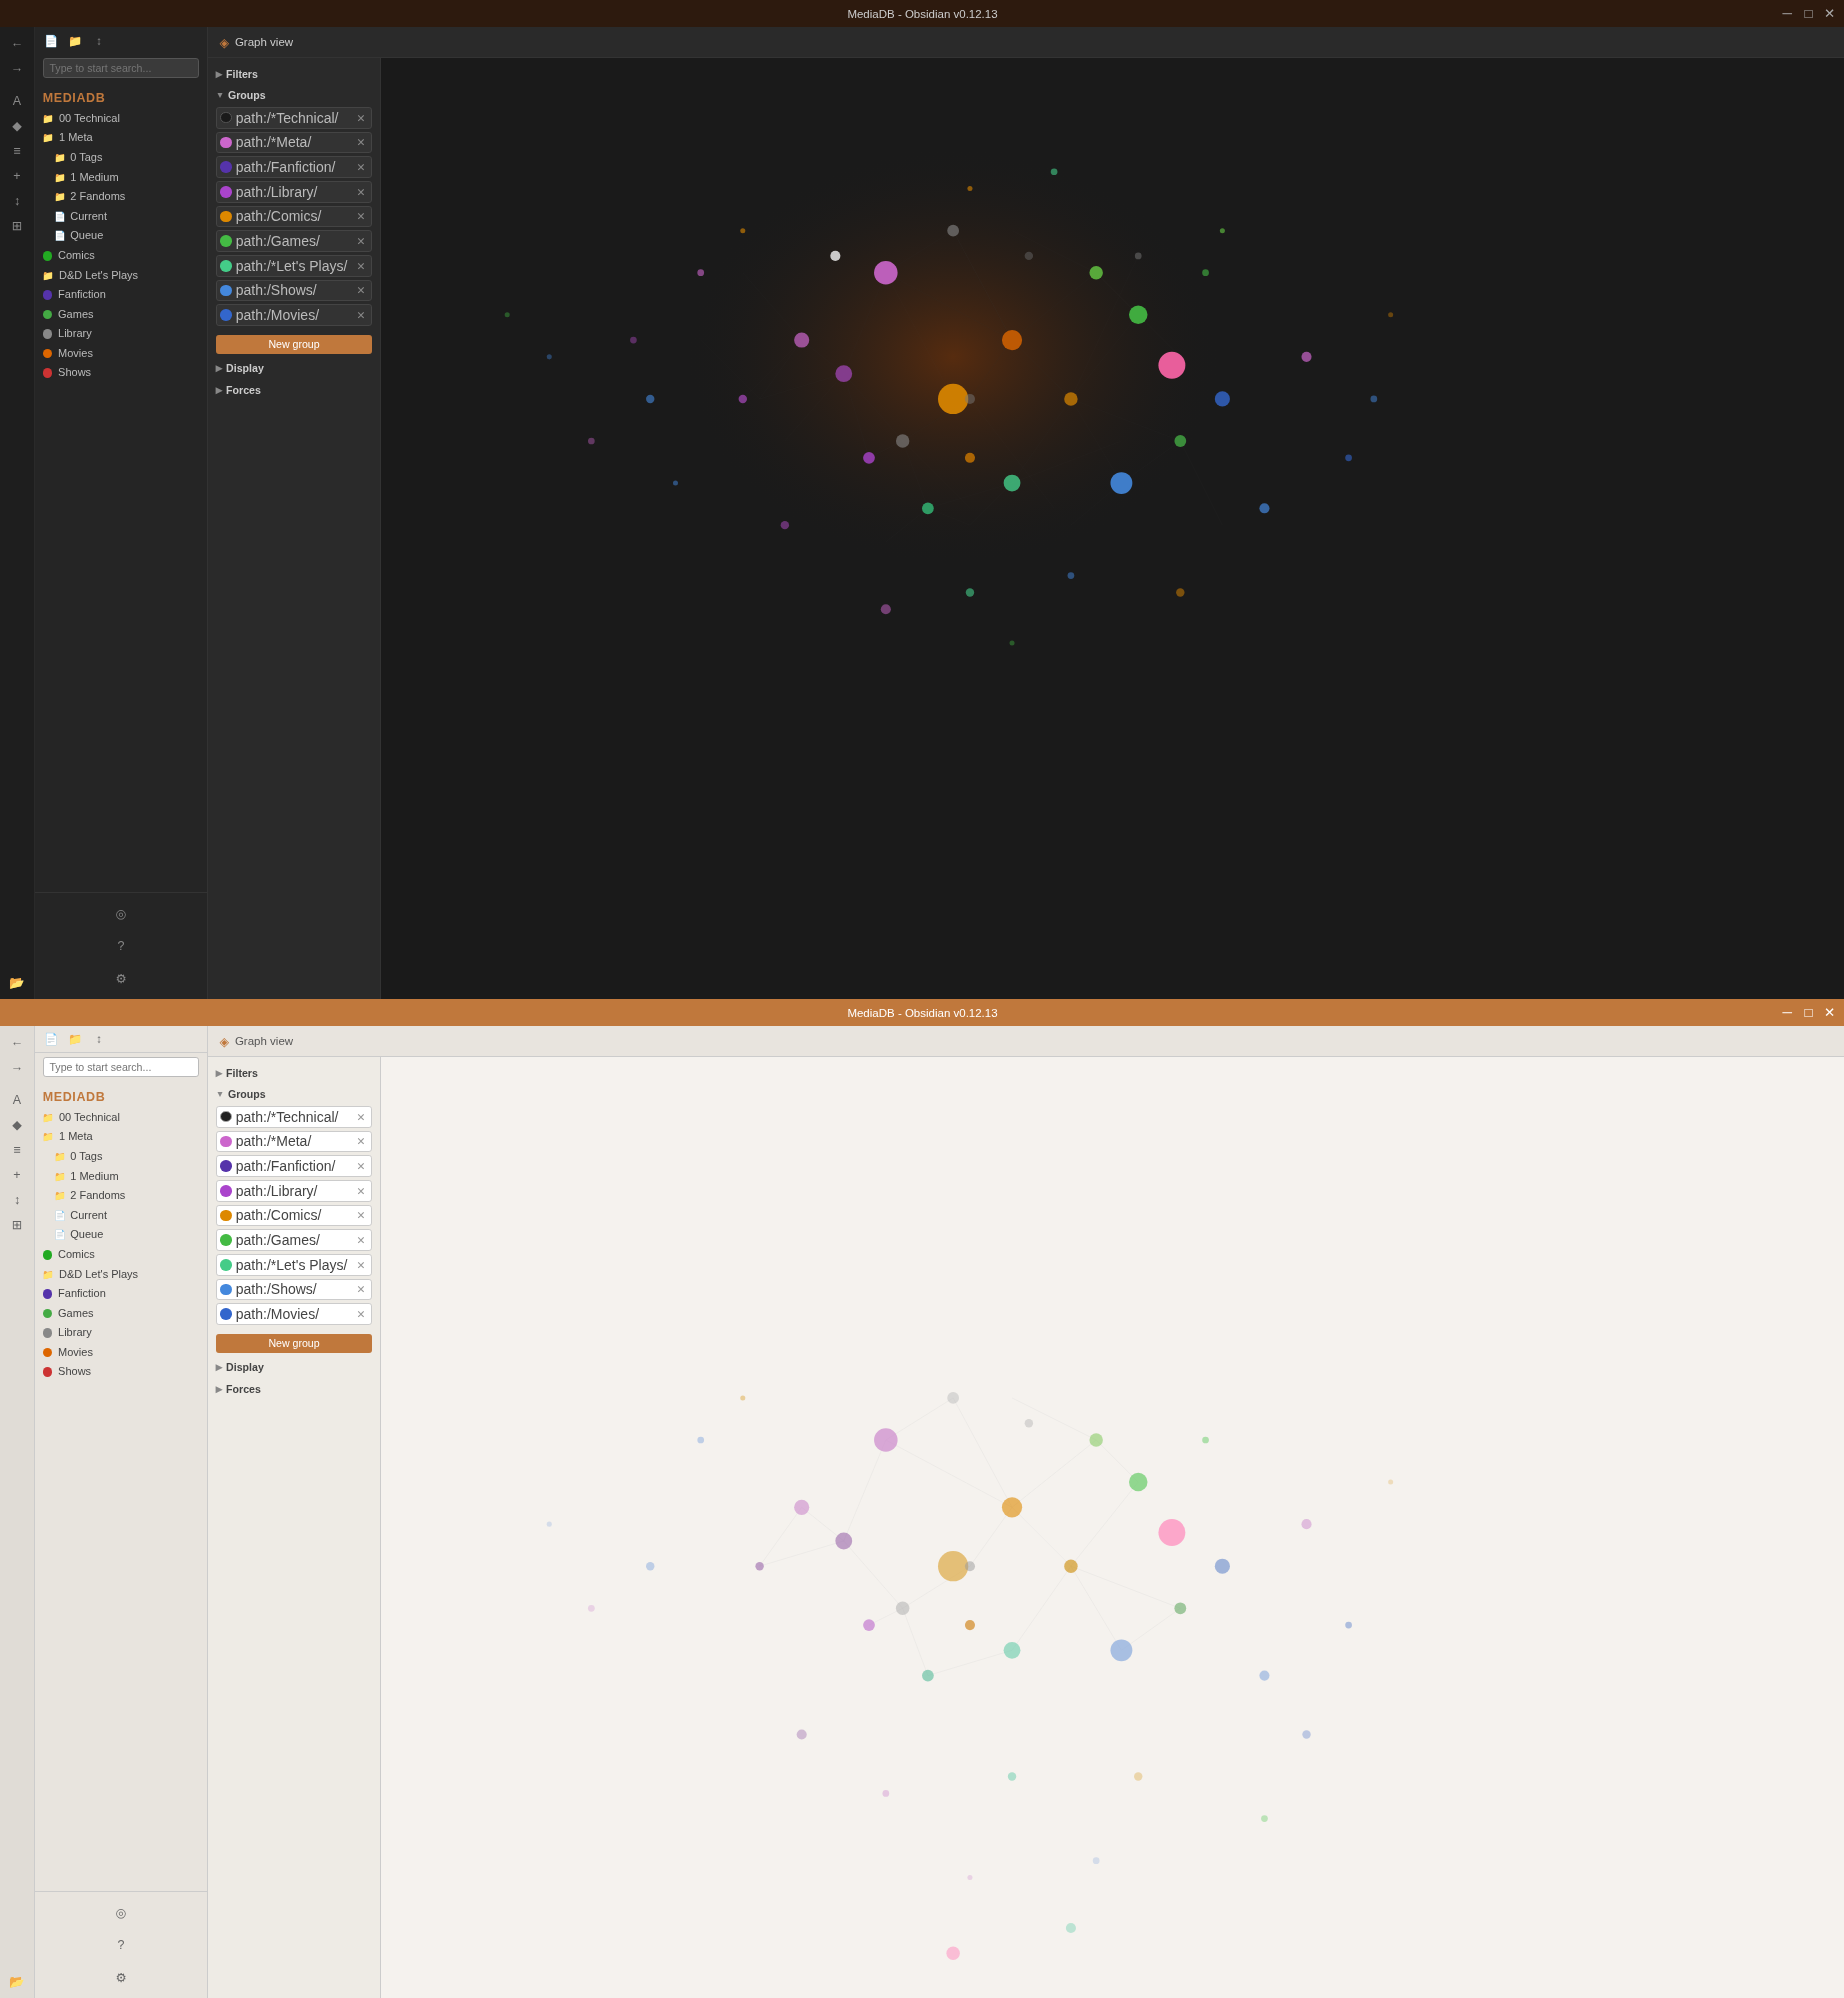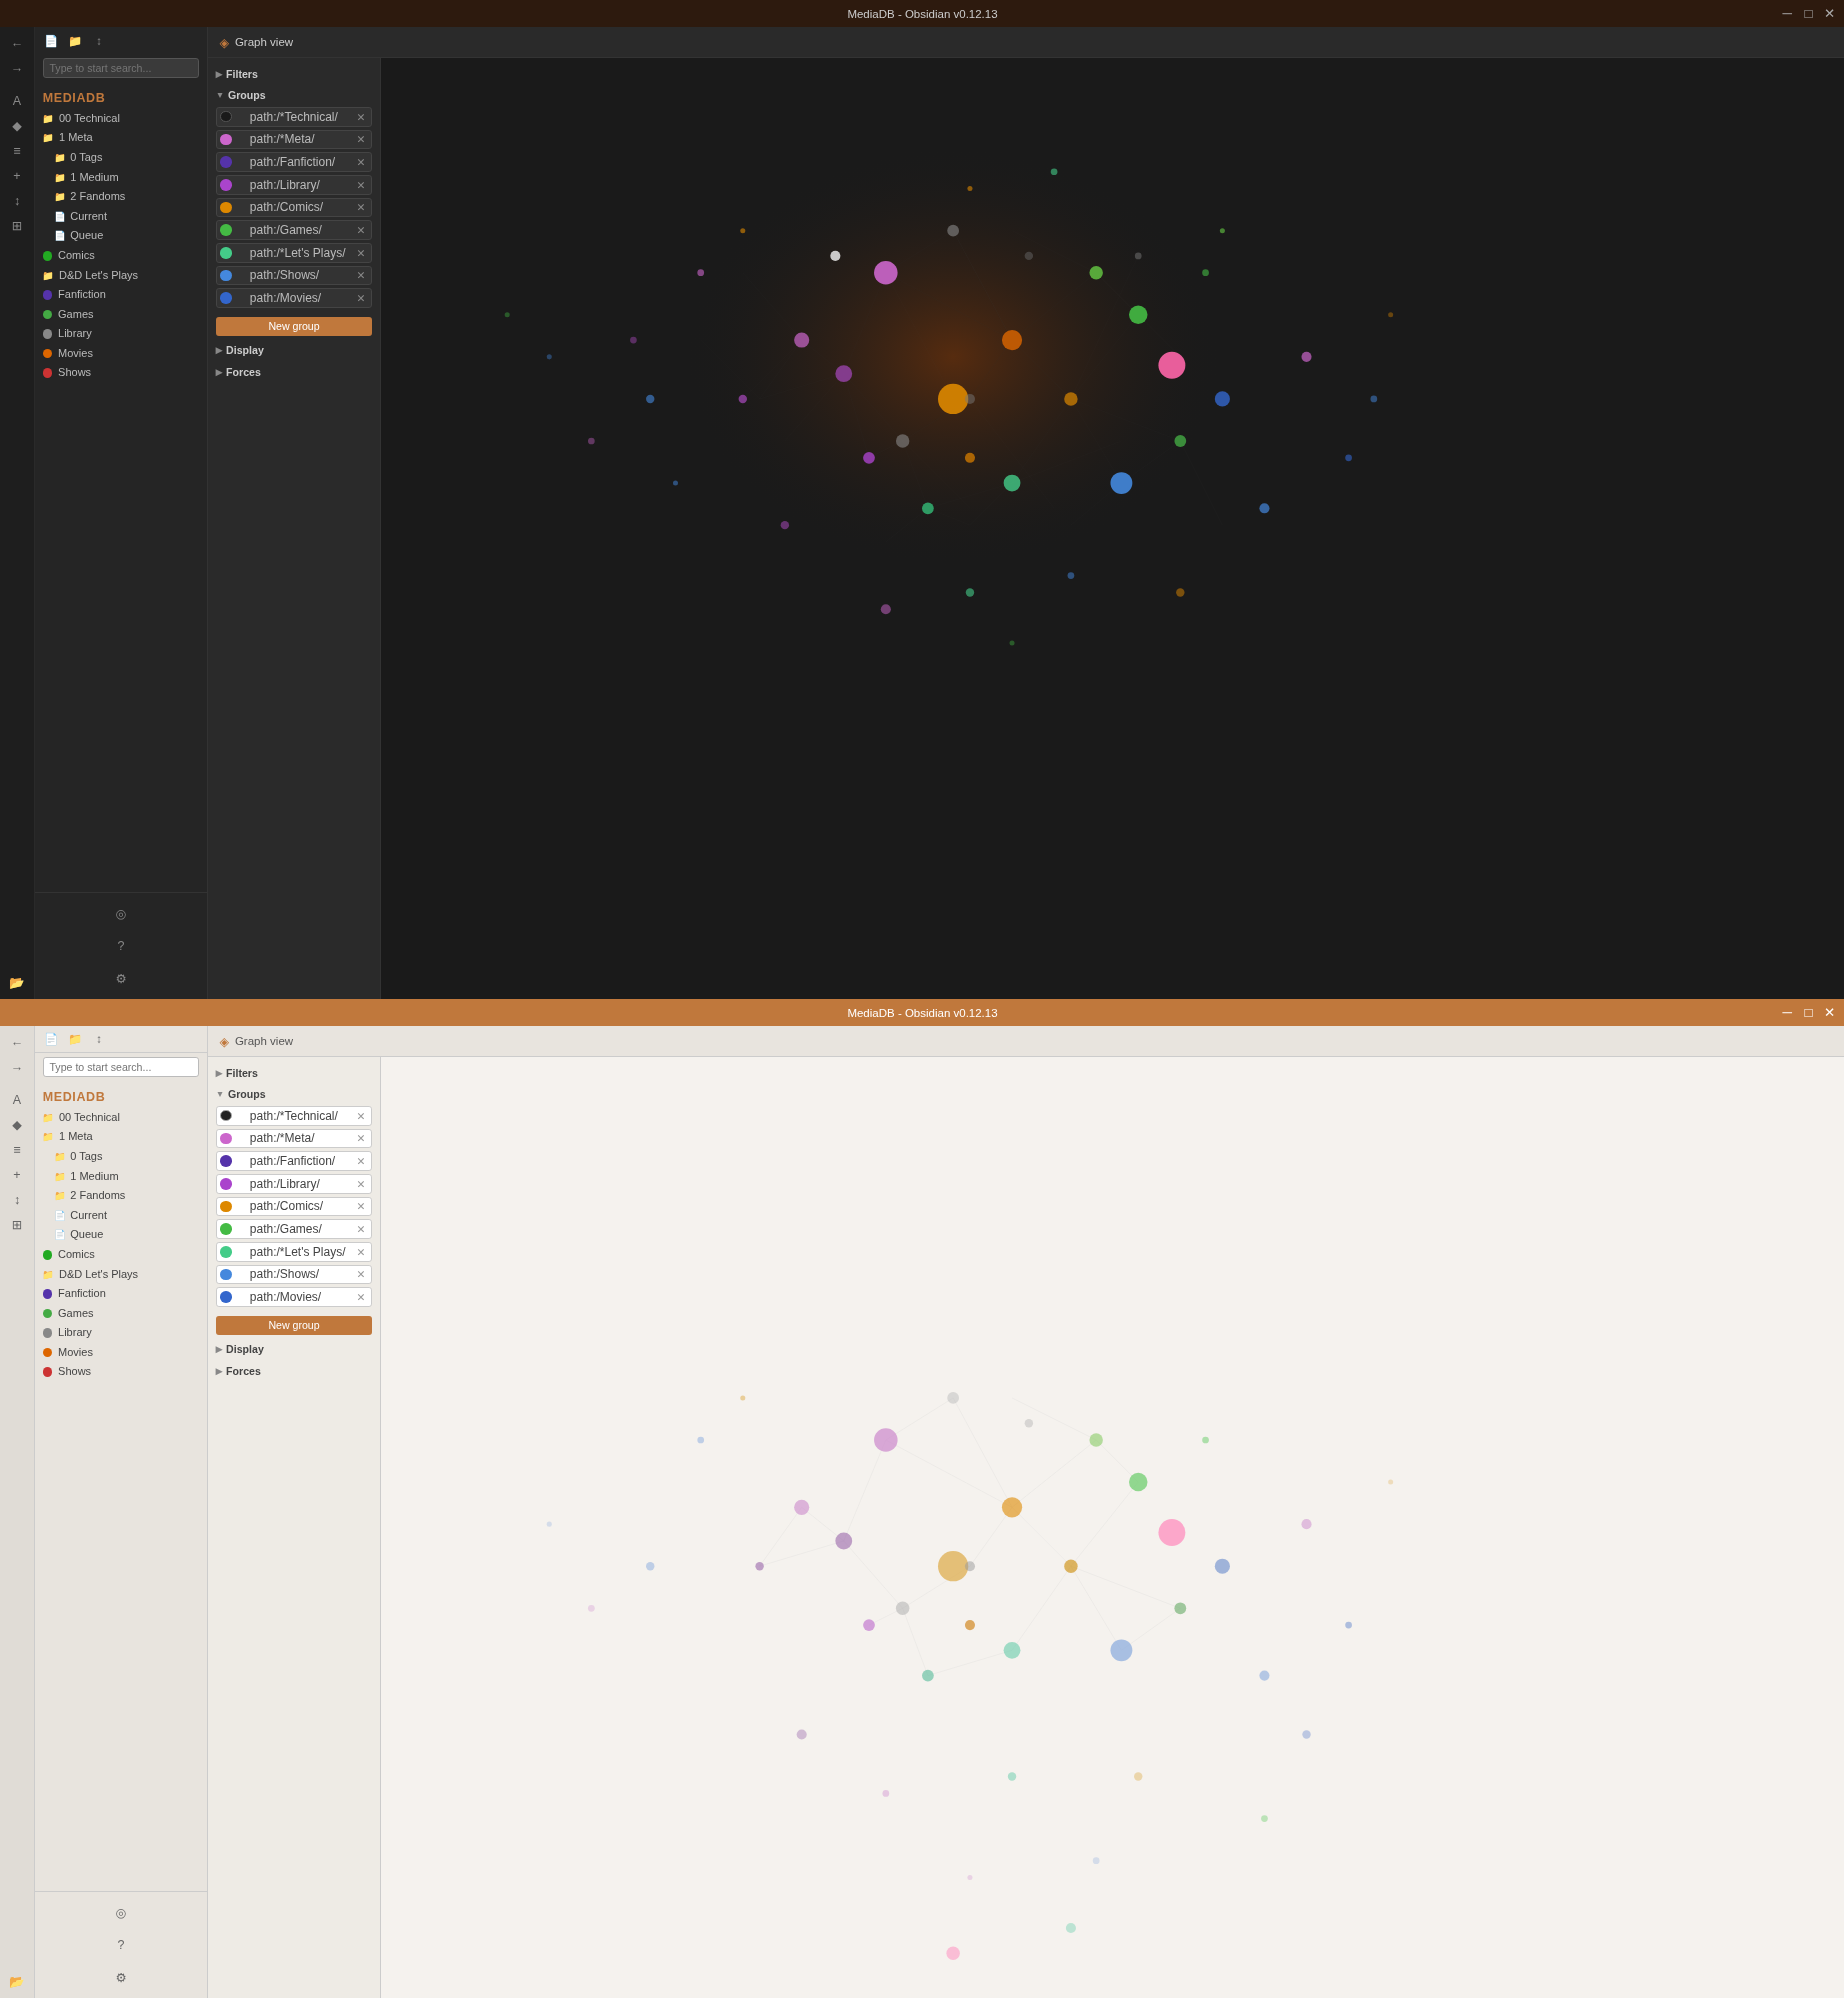--- a/index.html
+++ b/index.html
@@ -128,21 +128,21 @@
       border-radius: 2.9px;
       padding: 1.9px 3.8px;
       font-size: 9.6px;
       color: #bbb;
     }
     .group-color-dot {
       width: 11.5px; height: 11.5px;
       border-radius: 50%;
       flex-shrink: 0;
     }
-    .group-label { flex: 1; font-size: 12px; color: #bbb; margin-left: 14px; }
+    .group-label { flex: 1; font-size: 14px; color: #bbb; }
     .group-remove {
       color: #888; cursor: pointer; font-size: 10.6px;
       width: 13.4px; text-align: center;
     }
     .new-group-btn {
       background: #c0783c;
       color: white;
       border: none;
       border-radius: 2.9px;
       padding: 3.8px 11.5px;

